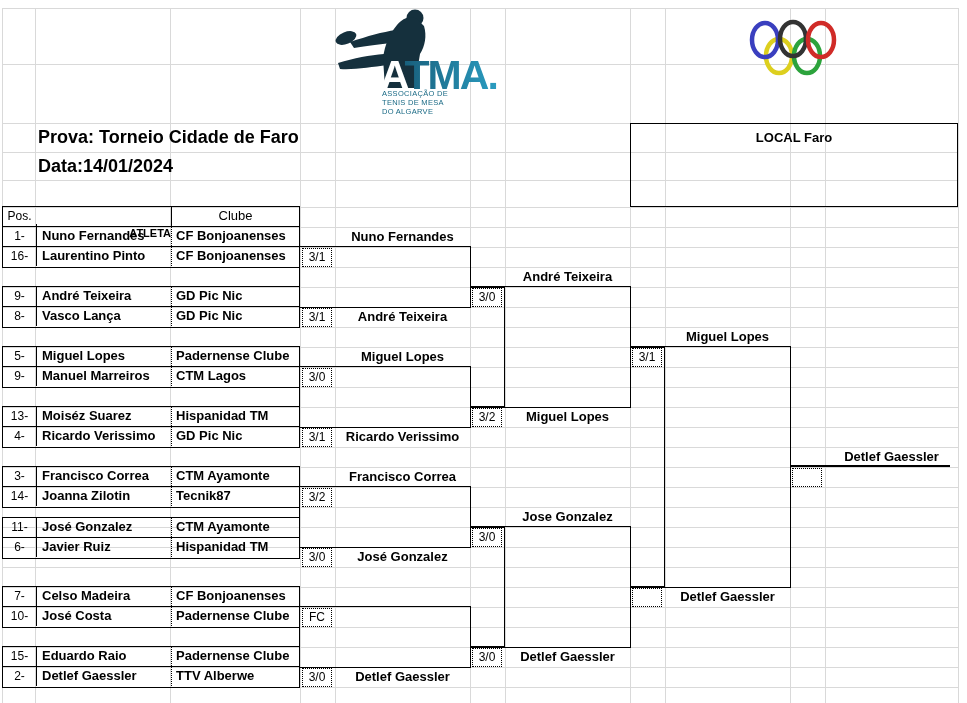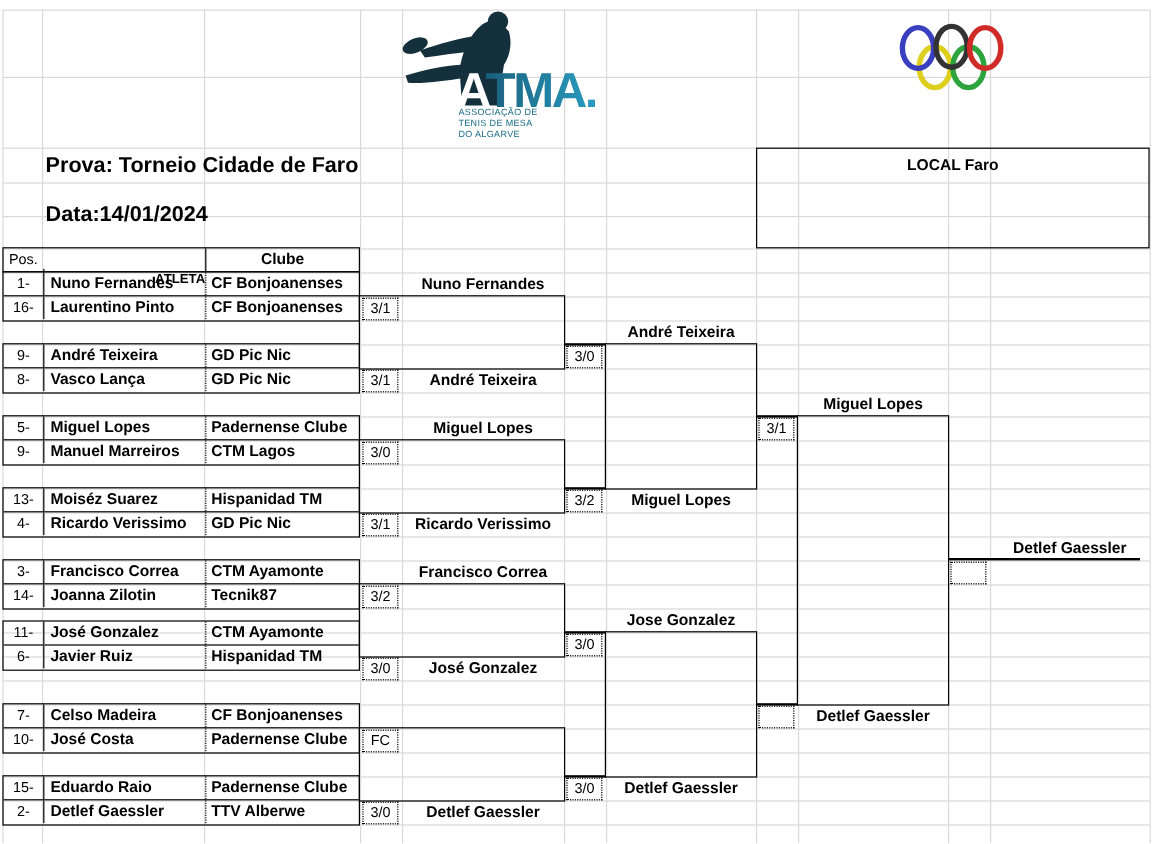--- a/index.html
+++ b/index.html
@@ -5,33 +5,33 @@
   html,body{margin:0;padding:0;background:#fff;}
   #sheet{position:relative;width:967px;height:703px;background:#ffffff;overflow:hidden;
          font-family:"Liberation Sans","DejaVu Sans",sans-serif;color:#000;}
   .grid{position:absolute;background:#d9d9d9;z-index:1;}
   
   .theader{position:absolute;left:2px;top:206px;width:298px;height:21px;border:1.5px solid #000;
            display:flex;box-sizing:border-box;z-index:3;background:transparent;}
   .hpos{width:33px;text-align:center;font-size:12px;line-height:18px;box-sizing:border-box;}
   .hatl{width:135px;font-weight:bold;font-size:11px;text-align:right;line-height:18px;
         border-left:1.5px solid #000;box-sizing:border-box;margin-top:17px;}
-  .hclu{flex:1;font-weight:bold;font-size:13px;text-align:center;line-height:18px;
+  .hclu{flex:1;font-weight:normal;font-size:13px;text-align:center;line-height:18px;
         border-left:1.5px solid #000;box-sizing:border-box;}
   .pairbox{position:absolute;left:2px;width:298px;height:42px;border:1.5px solid #000;
            box-sizing:border-box;z-index:3;background:transparent;}
   .prow{display:flex;height:19.5px;box-sizing:border-box;}
   .prow.first{border-bottom:1.5px solid #000;}
   .pcell{box-sizing:border-box;line-height:18px;white-space:nowrap;overflow:hidden;}
   .pos{width:33px;text-align:center;font-size:12px;}
   .nm{width:135px;font-weight:bold;font-size:13px;padding-left:5px;border-left:1.5px solid #000;}
   .cl{flex:1;font-weight:bold;font-size:13px;padding-left:4px;border-left:1px dotted #000;}
   
   .prova{position:absolute;left:38px;top:127px;font-size:18px;font-weight:bold;z-index:4;white-space:nowrap;text-align:right;}
-  .dataline{position:absolute;left:38px;top:168px;font-size:18px;font-weight:bold;z-index:4;white-space:nowrap;}
+  .dataline{position:absolute;left:38px;top:156px;font-size:18px;font-weight:bold;z-index:4;white-space:nowrap;}
   .classebox{position:absolute;left:630px;top:123px;width:328px;height:84px;border:1px solid #000;
              box-sizing:border-box;z-index:3;}
   .crow{height:27.3px;line-height:27px;text-align:center;font-weight:bold;font-size:13px;
         border-bottom:1px solid #000;box-sizing:border-box;white-space:pre;}
   .crow.last{border-bottom:none;}
   
   .rect{position:absolute;border:1.5px solid #000;box-sizing:border-box;z-index:2;background:transparent;}
   .ln{position:absolute;background:#000;z-index:2;}
   .bn{position:absolute;height:20px;line-height:20px;font-weight:bold;font-size:13px;text-align:center;
       z-index:4;white-space:nowrap;overflow:visible;}

